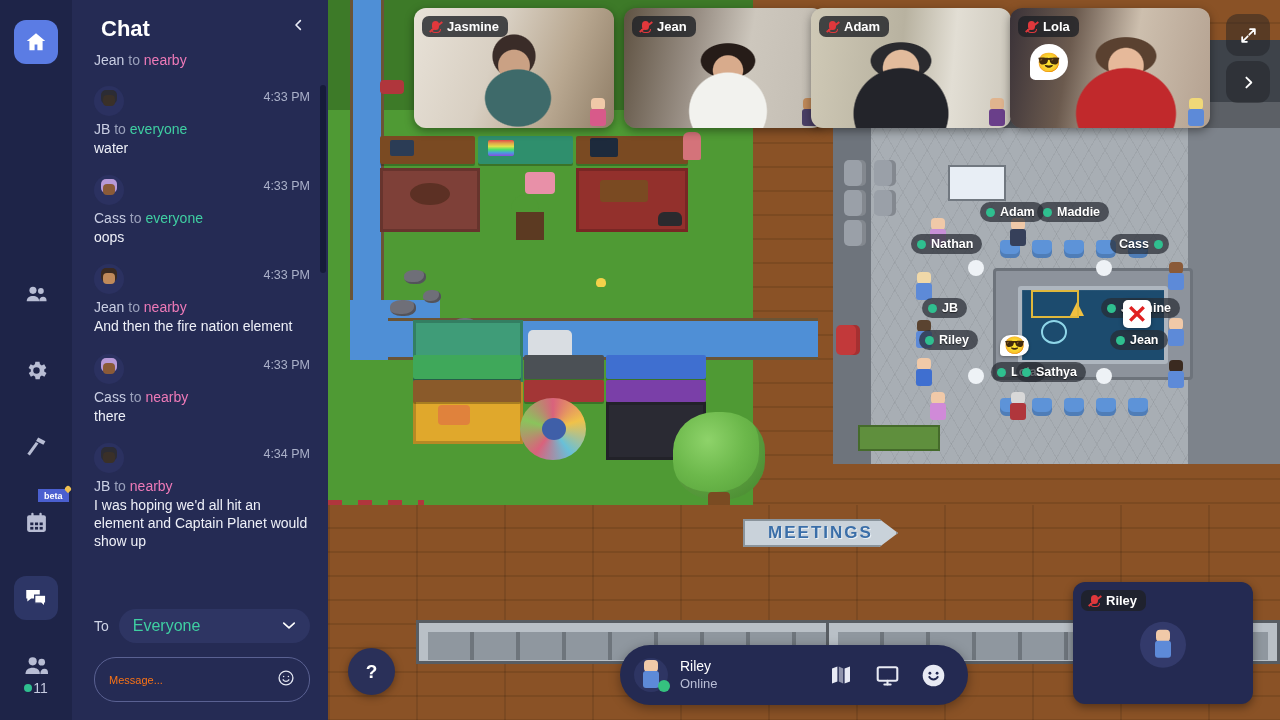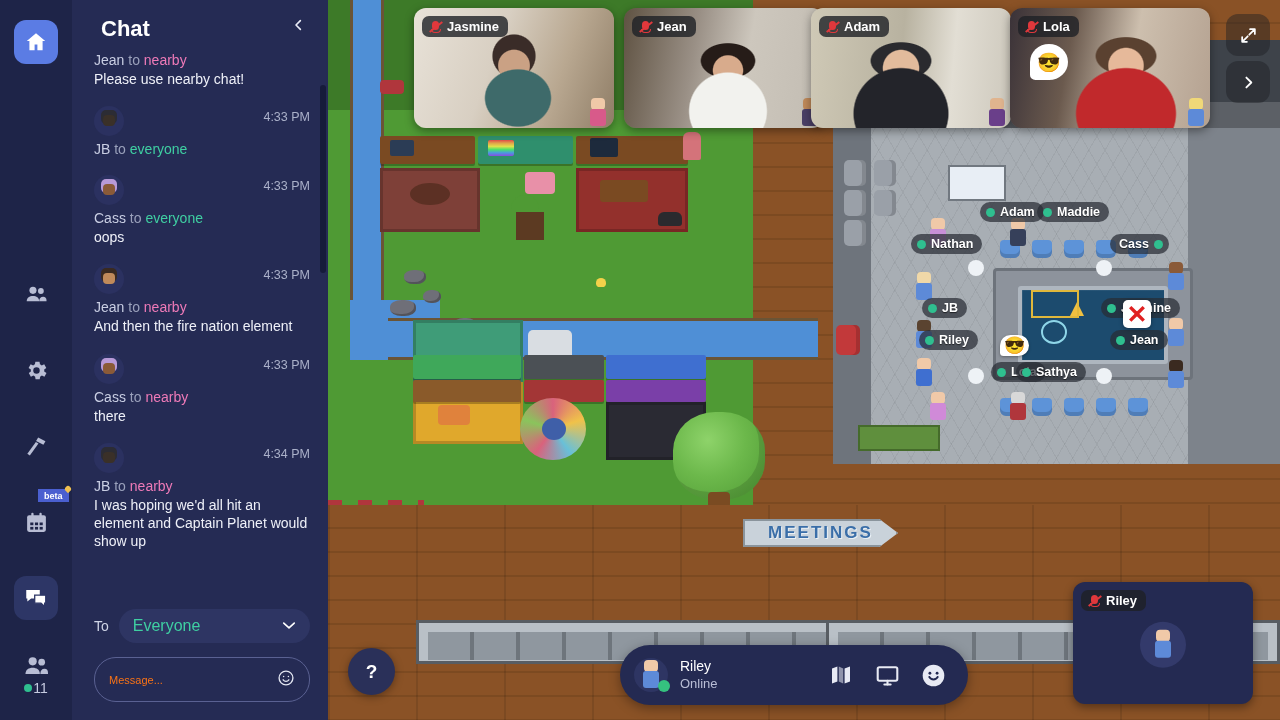--- a/index.html
+++ b/index.html
@@ -555,32 +555,32 @@
       </div>
     </div>
 
     <div id="msgs">
       <div>
         <div class="msg-from">
           <span class="who">Jean</span>
           <span class="to">to</span>
           <span class="tgt-nearby">nearby</span>
         </div>
-        <div class="msg-body">Please use nearby chat!</div>
       </div>
       <div id="msg-items">
           <div class="msg">
             <div class="msg-top">
               <div class="av">
                 <i style="position:absolute;left:7px;top:4px;width:16px;height:14px;border-radius:5px;background:#2c2c34"></i>
                 <i style="position:absolute;left:9px;top:9px;width:12px;height:11px;border-radius:4px;background:#3a3028"></i>
               </div>
               <div class="msg-time">4:33 PM</div>
             </div>
             <div class="msg-from"><span class="who">JB</span> <span class="to">to</span> <span class="tgt-everyone">everyone</span></div>
+            <div class="msg-body">water</div>
           </div>
           <div class="msg">
             <div class="msg-top">
               <div class="av">
                 <i style="position:absolute;left:7px;top:4px;width:16px;height:14px;border-radius:5px;background:#b89ad8"></i>
                 <i style="position:absolute;left:9px;top:9px;width:12px;height:11px;border-radius:4px;background:#8a5a38"></i>
               </div>
               <div class="msg-time">4:33 PM</div>
             </div>
             <div class="msg-from"><span class="who">Cass</span> <span class="to">to</span> <span class="tgt-everyone">everyone</span></div>

